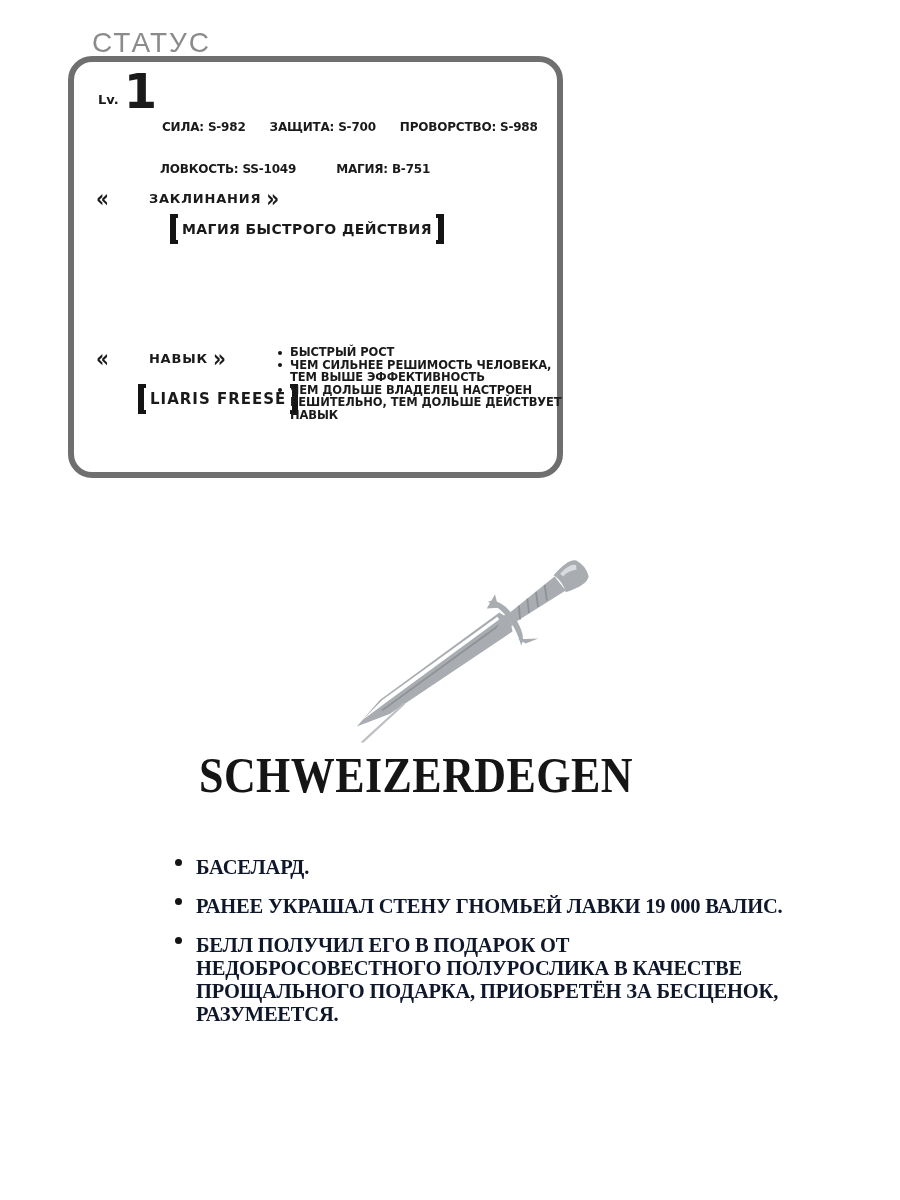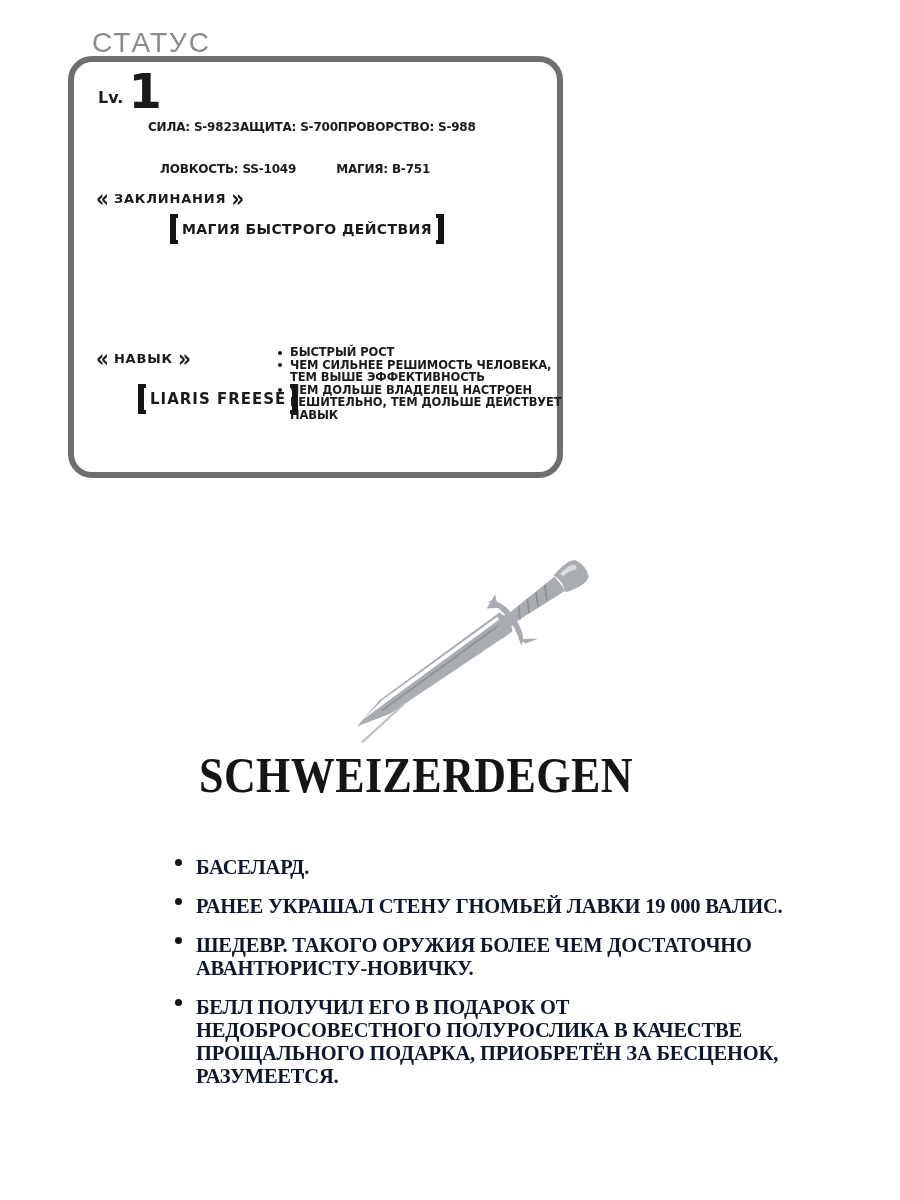--- a/index.html
+++ b/index.html
@@ -16,29 +16,29 @@
     z-index:2;
   }
 
   
   .status-box {
     position:absolute; left:68px; top:56px; width:495px; height:422px;
     border:6px solid #6f6f6f; border-radius:24px; box-sizing:border-box;
     background:#ffffff;
   }
   .lv { position:absolute; left:24px; top:8px; display:flex; align-items:flex-end; gap:5px; }
-  .lv-label { font-size:16px; font-weight:bold; padding-bottom:6px; }
+  .lv-label { font-size:13px; font-weight:bold; padding-bottom:6px; }
   .lv-value { font-size:48px; font-weight:bold; line-height:0.9; letter-spacing:-2px; }
 
   .stats-line { position:absolute; display:flex; white-space:nowrap; font-size:12px; font-weight:bold; letter-spacing:-0.2px; }
-  .stats-line-1 { left:74px; top:58px; }
+  .stats-line-1 { left:88px; top:58px; gap:24px; }
   .stats-line-2 { left:86px; top:76px; gap:40px;margin-top:24px; }
 
   .section-header { position:absolute; display:flex; align-items:center; gap:5px; font-weight:bold; }
-  .section-label { font-size:13px; letter-spacing:0.8px; }
+  .section-label { font-size:13px; letter-spacing:0.8px;margin-left:35px; }
   .angle { display:inline-block; font-size:20px; line-height:1; transform:scaleY(1.25); font-weight:bold; }
   .spells-header { left:22px; top:126px; }
   .skill-header  { left:22px; top:286px; }
 
   .named { position:absolute; display:flex; align-items:center; gap:4px; }
   .spell-name { left:64px; top:152px;padding-left:32px; }
   .skill-name { left:64px; top:322px; }
   .named-text { font-weight:bold; letter-spacing:0.4px; }
   .spell-name .named-text { font-size:14px; }
   .skill-name .named-text { font-size:15px; letter-spacing:1px; }
@@ -155,17 +155,16 @@
       <path d="M256,21.5 Q270,18.5 274,23.5 L272,27.5 Q264,23.5 257,25.5 Z" fill="#d9dbde"></path>
     </g>
   </svg>
 
   <div class="weapon-title">SCHWEIZERDEGEN</div>
 
   <ul class="weapon-details">
 
   <li>БАСЕЛАРД.</li>
       <li>РАНЕЕ УКРАШАЛ СТЕНУ ГНОМЬЕЙ ЛАВКИ 19 000 ВАЛИС.</li>
-      <li>ШЕДЕВР. ТАКОГО ОРУЖИЯ БОЛЕЕ ЧЕМ ДОСТАТОЧНО АВАНТЮРИСТУ-НОВИЧКУ.</li>
       <li>БЕЛЛ ПОЛУЧИЛ ЕГО В ПОДАРОК ОТ НЕДОБРОСОВЕСТНОГО ПОЛУРОСЛИКА В КАЧЕСТВЕ ПРОЩАЛЬНОГО ПОДАРКА, ПРИОБРЕТЁН ЗА БЕСЦЕНОК, РАЗУМЕЕТСЯ.</li>
     </ul>
 
 </div>
 
 </body></html>

